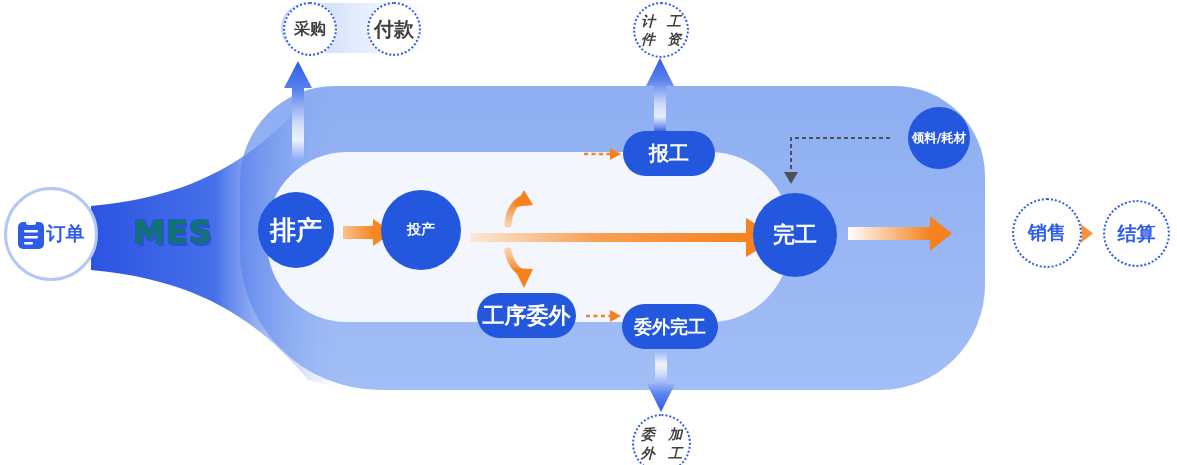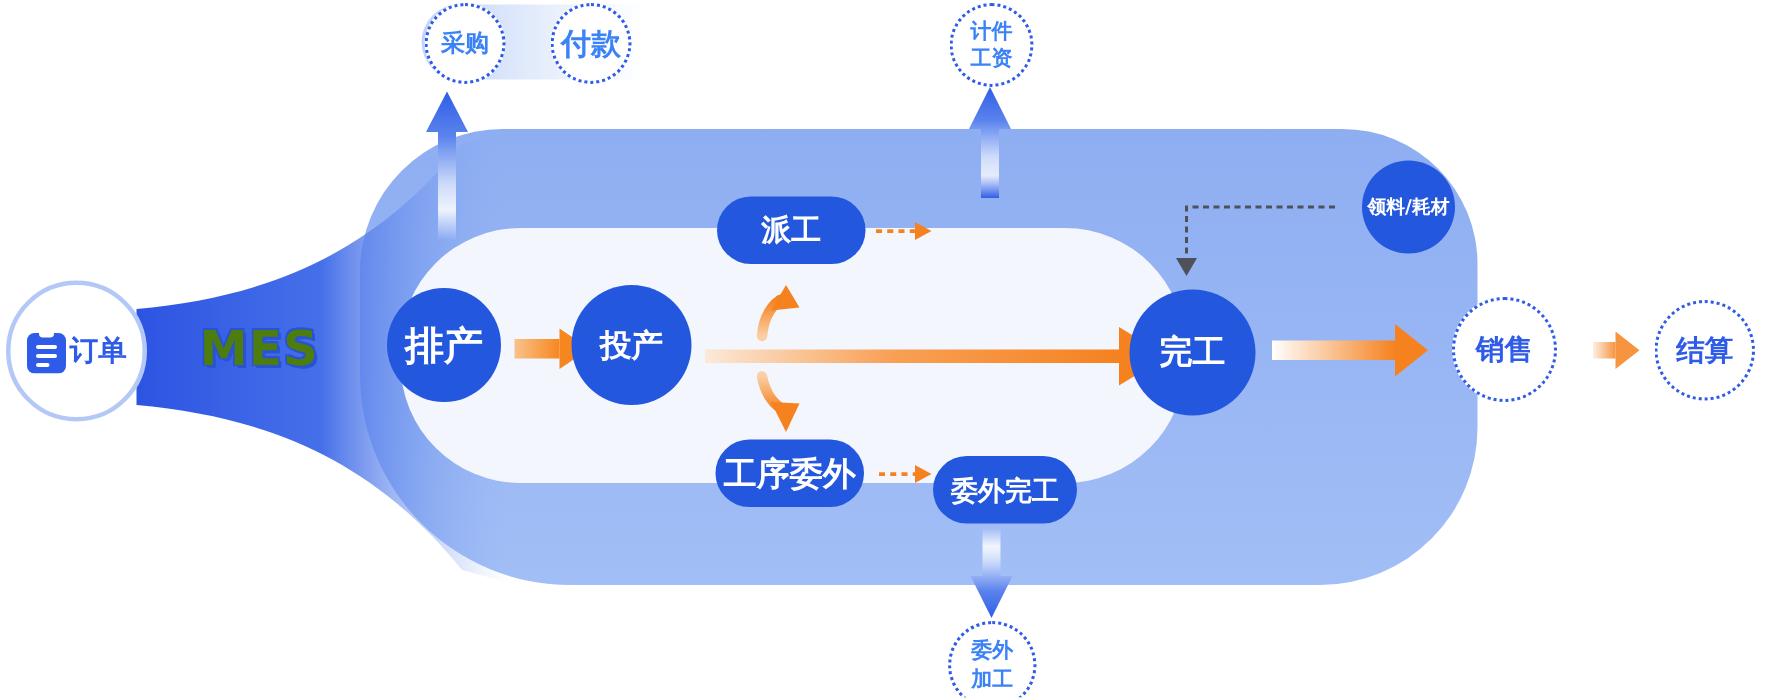--- a/index.html
+++ b/index.html
@@ -9,28 +9,28 @@
     overflow:hidden;
     font-family:"DejaVu Sans","Liberation Sans",sans-serif;
     background:#ffffff;
   }
   .stage svg.bg{position:absolute;left:0;top:0;z-index:0;}
   .node{position:absolute;display:flex;align-items:center;justify-content:center;
         box-sizing:border-box;z-index:2;text-align:center;}
   .circle{border-radius:50%;}
   .pill{border-radius:24px;}
   .solid-blue{background:#2257DE;color:#ffffff;font-weight:700;}
-  .dotted-node{background:#ffffff;border:2px dotted #2E5BE8;font-weight:700;color:#3b82f6;}
+  .dotted-node{background:#ffffff;border:2px dotted #2E5BE8;font-weight:700;color:#404040;}
   .dotted-node.blue-text{color:#2E5BE8;}
   .dotted-node.transparent{background:transparent;text-align:center;}
-  .two-line{flex-direction:column;line-height:1.3;}
+  .two-line{flex-direction:row;line-height:1.3;font-style:italic;}
   .order-node{background:#ffffff;border:3px solid #B3C8F7;border-radius:50%;
               flex-direction:row;gap:3px;color:#2E5BE8;font-weight:700;}
   .mes-label{
-    font-size:32px;font-weight:800;color:#4d7c0f;letter-spacing:1px;
+    font-size:32px;font-weight:800;color:#0f766e;letter-spacing:1px;
     text-shadow:2px 2.5px 0 #2A52D4,-1px -1px 0 #2A52D4,1px -1px 0 #2A52D4,-1px 1px 0 #2A52D4,1px 1px 0 #2A52D4;
     z-index:2;position:absolute;display:flex;align-items:center;justify-content:center;
   }
   .top-branch-pill{
     position:absolute;z-index:1;border-radius:26px;
     background:linear-gradient(90deg,#C2D4F8 0%,#E7EEFC 45%,#FFFFFF 80%);
   }
 </style>
 </head>
 <body>
@@ -178,39 +178,39 @@
     <span>工资</span>
   </div>
 
   <div class="node circle solid-blue" style="left:892px;top:107px;width:62px;height:62px;font-size:12.5px;white-space:nowrap;margin-left:16px;">
     <span>领料/耗材</span>
   </div>
 
   <div class="node circle solid-blue" style="left:258px;top:192px;width:76px;height:76px;font-size:26px;">
     <span>排产</span>
   </div>
-  <div class="node circle solid-blue" style="left:381px;top:190px;width:80px;height:80px;font-size:21px;">
+  <div class="node circle solid-blue" style="left:381px;top:190px;width:80px;height:80px;font-size:14px;">
     <span>投产</span>
   </div>
   <div class="node circle solid-blue" style="left:753px;top:193px;width:84px;height:84px;font-size:22px;">
     <span>完工</span>
   </div>
 
-  <div class="node pill solid-blue" style="left:478px;top:131px;width:99px;height:45px;font-size:20px;">
-    <span>派工</span>
+  <div class="node pill solid-blue" style="left:623px;top:131px;width:92px;height:45px;font-size:20px;">
+    <span>报工</span>
   </div>
 
   <div class="node pill solid-blue" style="left:477px;top:293px;width:99px;height:45px;font-size:22px;">
     <span>工序委外</span>
   </div>
   <div class="node pill solid-blue" style="left:622px;top:304px;width:96px;height:45px;font-size:18px;">
     <span>委外完工</span>
   </div>
 
-  <div class="node circle dotted-node blue-text" style="left:968px;top:198px;width:70px;height:70px;font-size:19px;">
+  <div class="node circle dotted-node blue-text" style="left:1012px;top:198px;width:70px;height:70px;font-size:19px;">
     <span>销售</span>
   </div>
 
   <div class="node circle dotted-node blue-text transparent" style="left:1103px;top:200px;width:67px;height:67px;font-size:19px;">
     <span>结算</span>
   </div>
 
   <div class="node circle dotted-node two-line" style="left:632px;top:414px;width:59px;height:59px;font-size:14px;">
     <span>委外</span>
     <span>加工</span>

